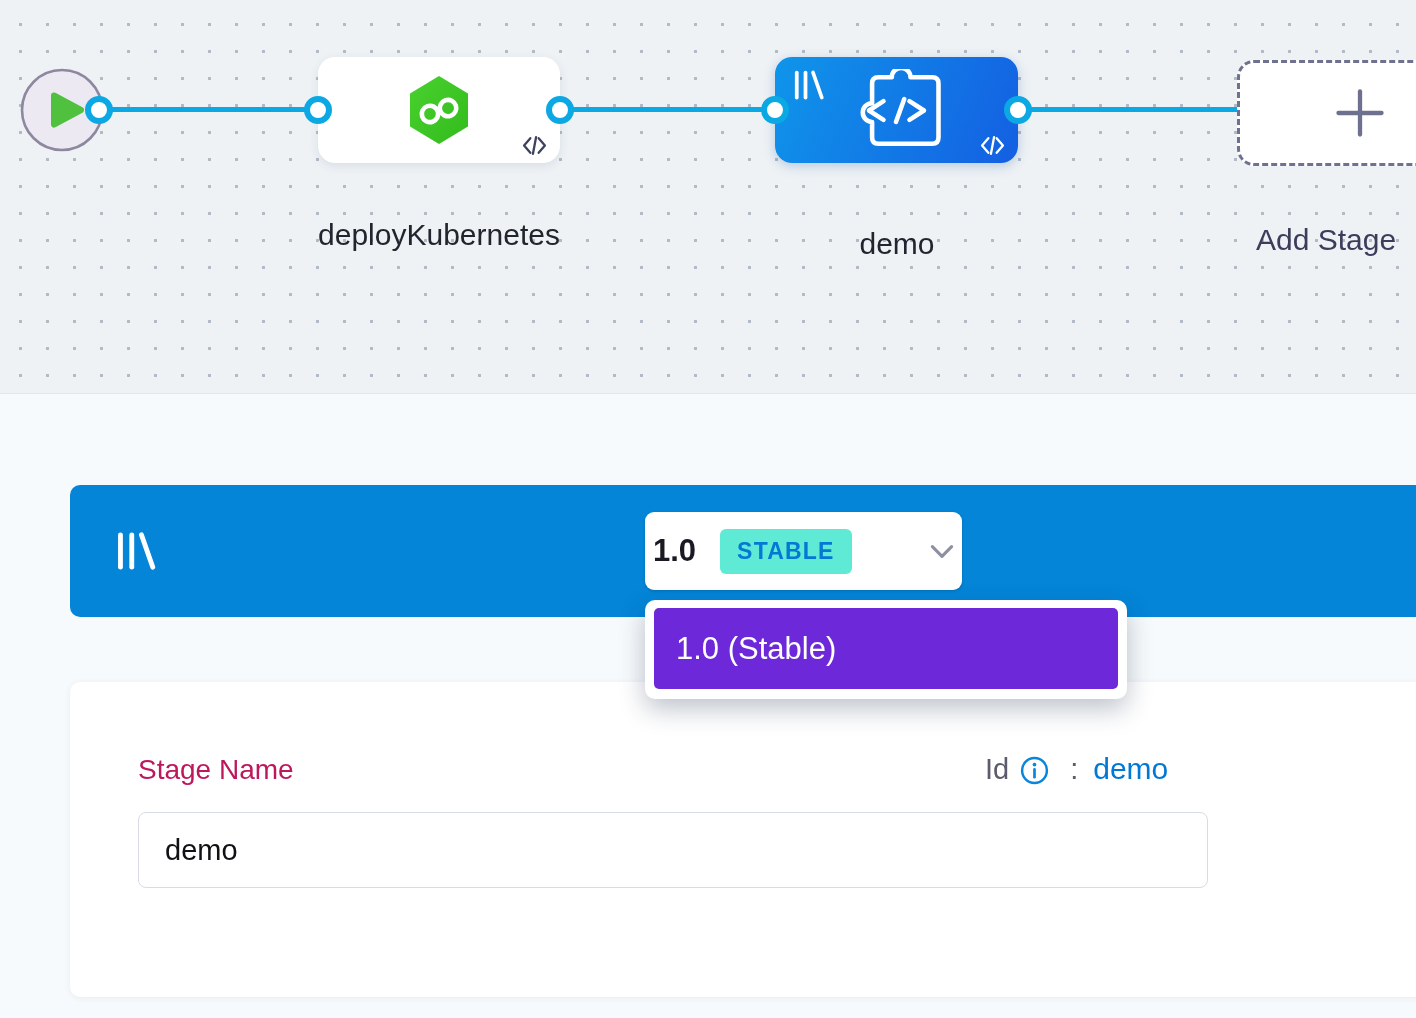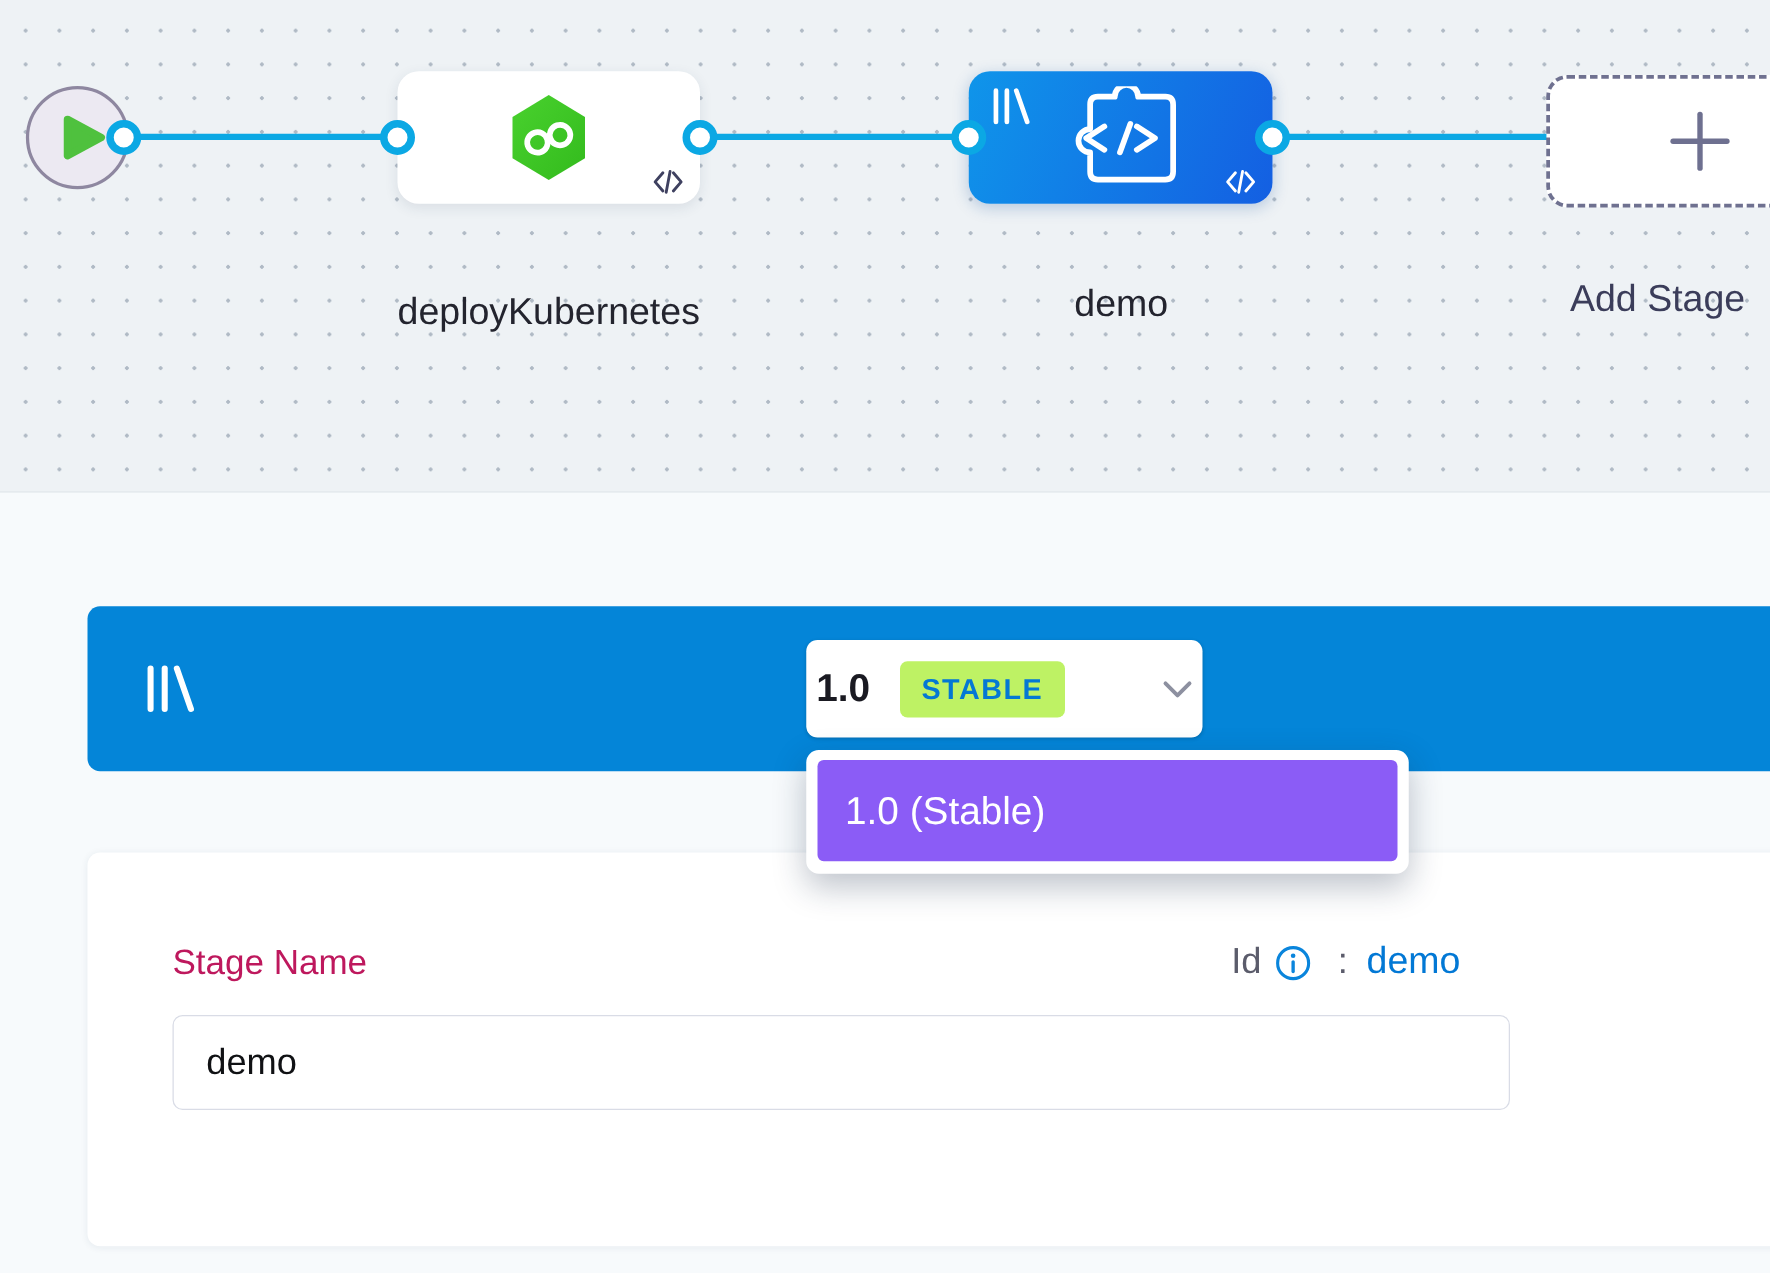--- a/index.html
+++ b/index.html
@@ -26,48 +26,48 @@
   .node-demo{left:775px;width:243px;background:linear-gradient(112deg,#0f95ea 0%,#145fe2 100%);box-shadow:0 3px 12px rgba(20,80,160,.25);}
   .node-center{display:flex;align-items:center;justify-content:center;height:100%;}
   .code-corner{position:absolute;right:13px;bottom:7px;line-height:0;}
   .tpl-corner{position:absolute;left:16px;top:13px;line-height:0;}
   .add-stage{
     position:absolute;left:1237px;top:60px;width:240px;height:100px;background:#fff;
     border:3px dashed #6f7190;border-radius:17px;
     display:flex;align-items:center;justify-content:center;cursor:pointer;
   }
   .lbl{position:absolute;font-size:30px;font-weight:500;color:#23242e;text-align:center;}
-  .lbl-deploy{left:314px;top:221px;width:250px;line-height:58px;word-break:break-all;}
+  .lbl-deploy{left:314px;top:206px;width:250px;line-height:58px;word-break:break-all;}
   .lbl-demo{left:797px;top:227px;width:200px;}
   .lbl-add{left:1256px;top:223px;color:#3b3d5a;white-space:nowrap;text-align:left;}
   
   .banner{
     position:absolute;left:70px;right:0;top:485px;height:132px;background:#0485d8;
     border-radius:10px 0 0 10px;color:#fff;display:flex;align-items:center;
   }
   .banner-icon{margin-left:44px;line-height:0;}
   .banner-text{margin-left:27px;font-size:29px;font-weight:600;letter-spacing:.2px;}
   .version-btn{
     position:absolute;left:575px;top:27px;width:317px;height:78px;background:#fff;
     border-radius:9px;display:flex;align-items:center;padding:0 8px;box-sizing:border-box;
     box-shadow:0 1px 3px rgba(0,0,0,.18);cursor:pointer;
   }
   .version-text{font-size:31px;font-weight:600;color:#1a1a22;}
   .badge{
-    margin-left:24px;background:#bef264;color:#0478d4;font-size:23px;font-weight:700;
+    margin-left:24px;background:#5eead4;color:#0478d4;font-size:23px;font-weight:700;
     letter-spacing:1.2px;padding:9px 17px;border-radius:6px;
   }
   .chevron{margin-left:auto;line-height:0;}
   
   .dropdown{
     position:absolute;left:645px;top:600px;width:482px;height:99px;background:#fff;
     border-radius:10px;box-shadow:0 10px 26px rgba(20,40,70,.28);z-index:5;
   }
   .dd-item{
-    position:absolute;left:9px;right:9px;top:8px;bottom:10px;background:#8b5cf6;
+    position:absolute;left:9px;right:9px;top:8px;bottom:10px;background:#6d28d9;
     border-radius:5px;color:#fff;font-size:31px;display:flex;align-items:center;
     padding-left:22px;cursor:pointer;
   }
   
   .card{
     position:absolute;left:70px;top:682px;width:1386px;height:315px;background:#fff;
     border-radius:10px;box-shadow:0 1px 6px rgba(30,50,80,.07);
   }
   .stage-label{position:absolute;left:68px;top:72px;font-size:28px;font-weight:400;color:#be185d;}
   .id-row{position:absolute;left:915px;top:70px;display:flex;align-items:center;font-size:29px;color:#5b5c6b;}

